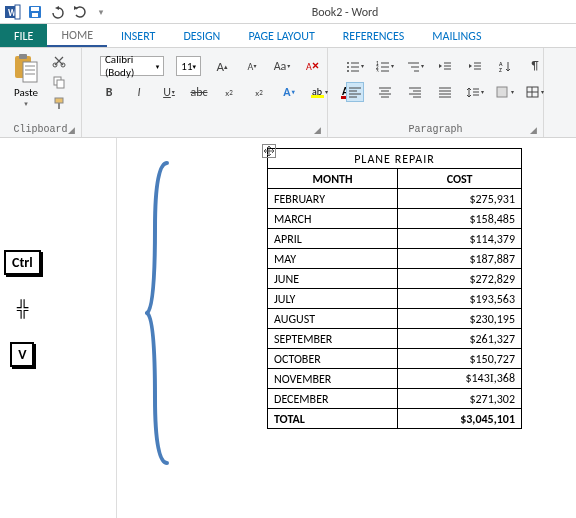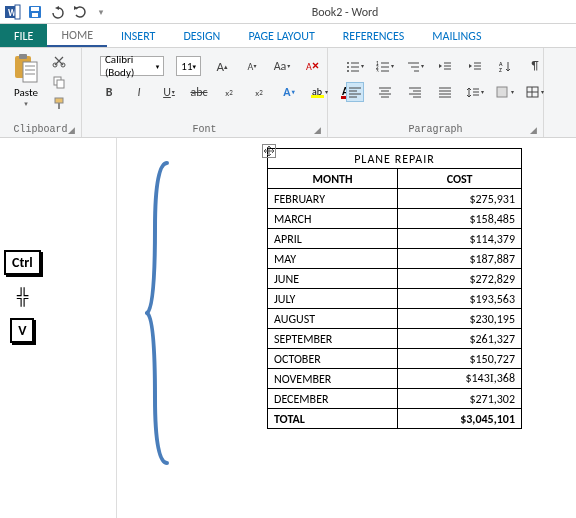--- a/index.html
+++ b/index.html
@@ -38,21 +38,21 @@
 .bold { font-weight: bold; }
 .italic { font-style: italic; }
 .underline { text-decoration: underline; }
 .strike { text-decoration: line-through; }
 .sup { font-size: 9px; position: relative; }
 .sup sup { font-size:7px; }
 
 .para-grp { width: 216px; }
 
 .doc-area { height: 380px; display: flex; background: #fff; margin-left: 45px; }
-.key-overlay { position: absolute; left: 4px; top: 250px; display: flex; flex-direction: column; align-items: center; gap: 12px; }
+.key-overlay { position: absolute; left: 4px; top: 250px; display: flex; flex-direction: column; align-items: center; gap: 24px; }
 .key-box { border: 2px solid #000; background:#fff; padding: 2px 6px; font-size: 14px; font-weight: bold; box-shadow: 2px 2px 0 #000; }
 .plus-sym { font-size: 16px; font-weight: bold; }
 
 .page-gutter { width: 72px; background:#fff; border-right: 1px solid #ddd; }
 .page { position: relative; padding: 10px 10px 0 60px; flex:1; }
 
 .brace-svg { position:absolute; left: 28px; top: 20px; }
 
 .table-handle { position:absolute; left: 145px; top: 6px; width:14px; height:14px; border:1px solid #888; display:flex; align-items:center; justify-content:center; cursor:move;}
 .table-handle svg { display:block; }
@@ -192,21 +192,20 @@
           <span class="dd">▾</span>
         </div>
       <div class="rb-btn">
           <svg width="14" height="14">
             <text x="2" y="10" font-size="11" font-weight="bold">A</text>
             <rect x="1" y="11" width="11" height="3" fill="#c00000"></rect>
           </svg>
           <span class="dd">▾</span>
         </div>
     </div>
-    <div class="group-label">Font</div>
     <div class="group-corner">◢</div>
   </div>
 
   <div class="group para-grp">
     <div class="font-row">
       <div class="rb-btn">
           <svg width="14" height="12">
             <circle cx="2" cy="3" r="1" fill="#444"></circle>
             <line x1="5" y1="3" x2="13" y2="3" stroke="#444"></line>
             <circle cx="2" cy="7" r="1" fill="#444"></circle>

